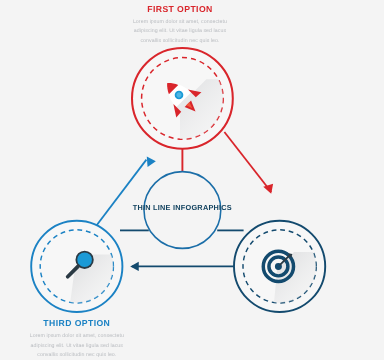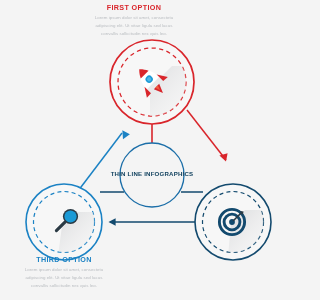--- a/index.html
+++ b/index.html
@@ -46,22 +46,22 @@
     line-height: 1.78;
     margin: 0;
     font-family: "Liberation Sans", sans-serif;
     letter-spacing: 0.05px;
   }
   .opt-body span { display: block; }
   .t-red   { color: #d9252b; }
   .t-blue  { color: #1b82c4; }
   .t-navy  { color: #134a6e; }
 
-  #block-first  { left: 84px; top: 4px;   width: 100px; }
-  #block-third  { left: 14px;  top: 256px; width: 100px; }
+  #block-first  { left: 100px; top: 4px;   width: 100px; }
+  #block-third  { left: 14px;  top: 266px; width: 100px; }
   #block-second { left: 186px; top: 266px; width: 100px; }
 
   .center-label {
     position: absolute;
     left: 110px;
     top: 170px;
     width: 84px;
     text-align: center;
     font-size: 6.1px;
     font-weight: bold;

